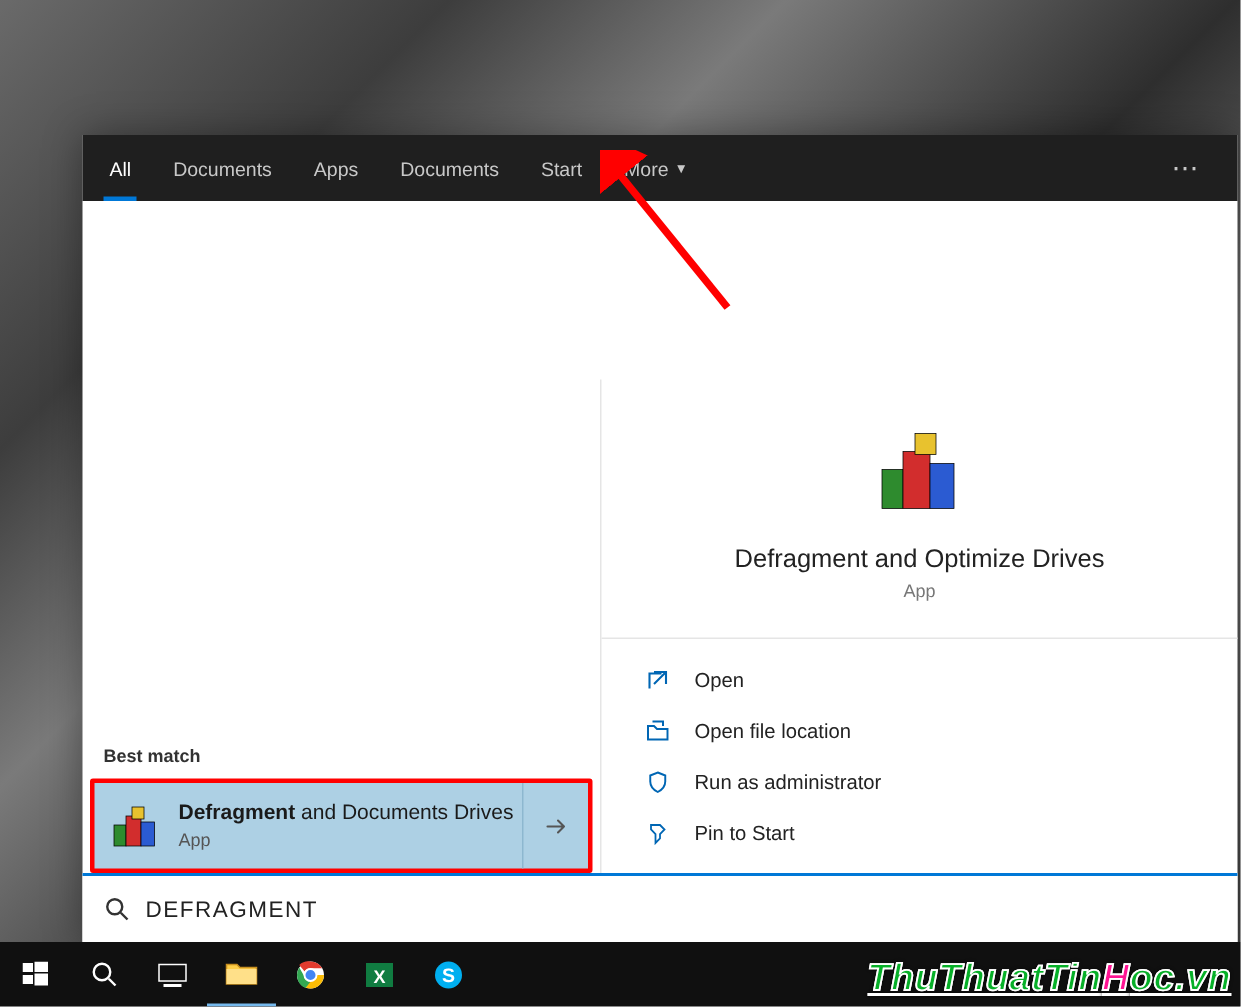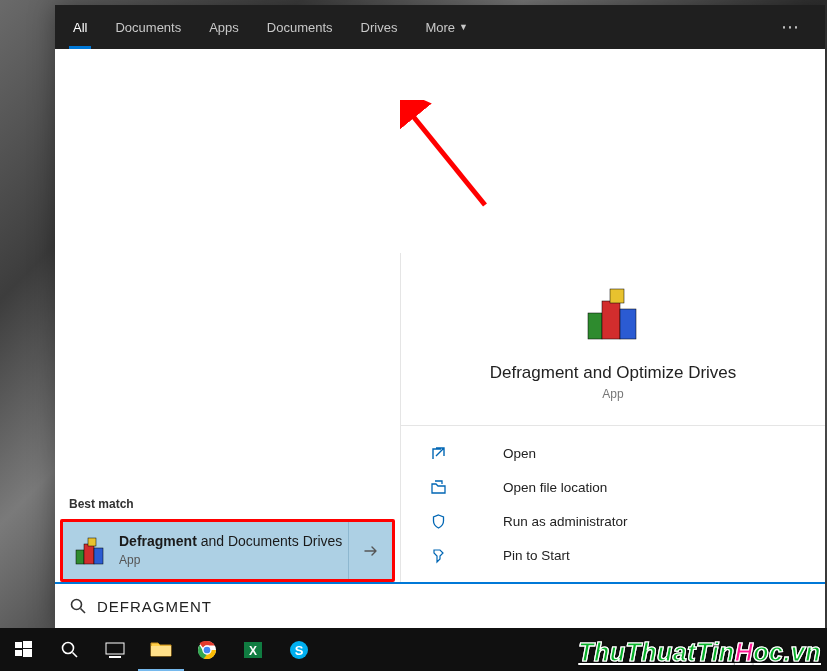--- a/index.html
+++ b/index.html
@@ -36,36 +36,36 @@
   .match-title .bold { font-weight:700; }
   .match-sub { font-size:12px; color:#555; margin-top:2px; }
   .match-arrow { width:44px; height:100%; border-left:1px solid #8db7cf; display:flex; align-items:center; justify-content:center; color:#555; }
 
   .preview { display:flex; flex-direction:column; align-items:center; padding:30px 10px 24px; }
   .preview-icon { width:62px; height:62px; margin-bottom:18px; }
   .preview-title { font-size:17px; color:#222; text-align:center; margin-bottom:4px; }
   .preview-sub { font-size:12px; color:#777; }
 
   .actions { border-top:1px solid #e5e5e5; padding:10px 0; }
-  .action { display:flex; align-items:center; height:34px; padding:0 28px; font-size:13.5px; color:#222; cursor:pointer;gap:40px; }
+  .action { display:flex; align-items:center; height:34px; padding:0 28px; font-size:13.5px; color:#222; cursor:pointer; }
   .action .ico { width:18px; height:18px; margin-right:16px; display:flex; align-items:center; justify-content:center; }
   .action svg { stroke:#0066b4; fill:none; }
 
   
   .searchbar { position:absolute; left:0; right:0; bottom:0; height:46px; background:#fff; border-top:2px solid #0078d7; display:flex; align-items:center; padding:0 14px; }
   .searchbar .mag { width:18px; height:18px; margin-right:10px; }
   .searchbar input { border:none; outline:none; font-size:15px; letter-spacing:1px; flex:1; text-transform:uppercase; color:#222; }
 
   
   .taskbar { position:absolute; left:0; right:0; bottom:0; height:43px; background:#101010; display:flex; align-items:center; }
   .tb-btn { width:46px; height:43px; display:flex; align-items:center; justify-content:center; cursor:pointer; }
   .tb-btn.active { border-bottom:2px solid #76b9ed; }
 
   
-  .panel { bottom:43px; top:auto; height:623px; }
+  .panel { bottom:43px; top:auto; height:538px; }
 
   
   .annot-arrow { position:absolute; left:400px; top:100px; width:90px; height:110px; pointer-events:none; }
 
   
   .watermark { position:absolute; right:6px; bottom:4px; font-size:25px; font-weight:700; letter-spacing:.5px;
                color:#07b028; -webkit-text-stroke:1.2px #fff; text-shadow:0 0 3px #000; pointer-events:none; font-style:italic;text-decoration:underline;}
   .watermark .h { color:#ff1493; }
 
   
@@ -74,21 +74,21 @@
 </head>
 <body>
 
 <div class="panel">
 
   <div class="tabs">
     <div class="tab active">All</div>
     <div class="tab">Documents</div>
     <div class="tab">Apps</div>
     <div class="tab">Documents</div>
-    <div class="tab">Drives</div>
+    <div class="tab">Start</div>
     <div class="tab">
       <span>More</span>
       <span class="chev">▼</span>
     </div>
     <div class="tabs-spacer"></div>
     <div class="dots">⋯</div>
   </div>
 
   <div class="body">
     <div class="left">

